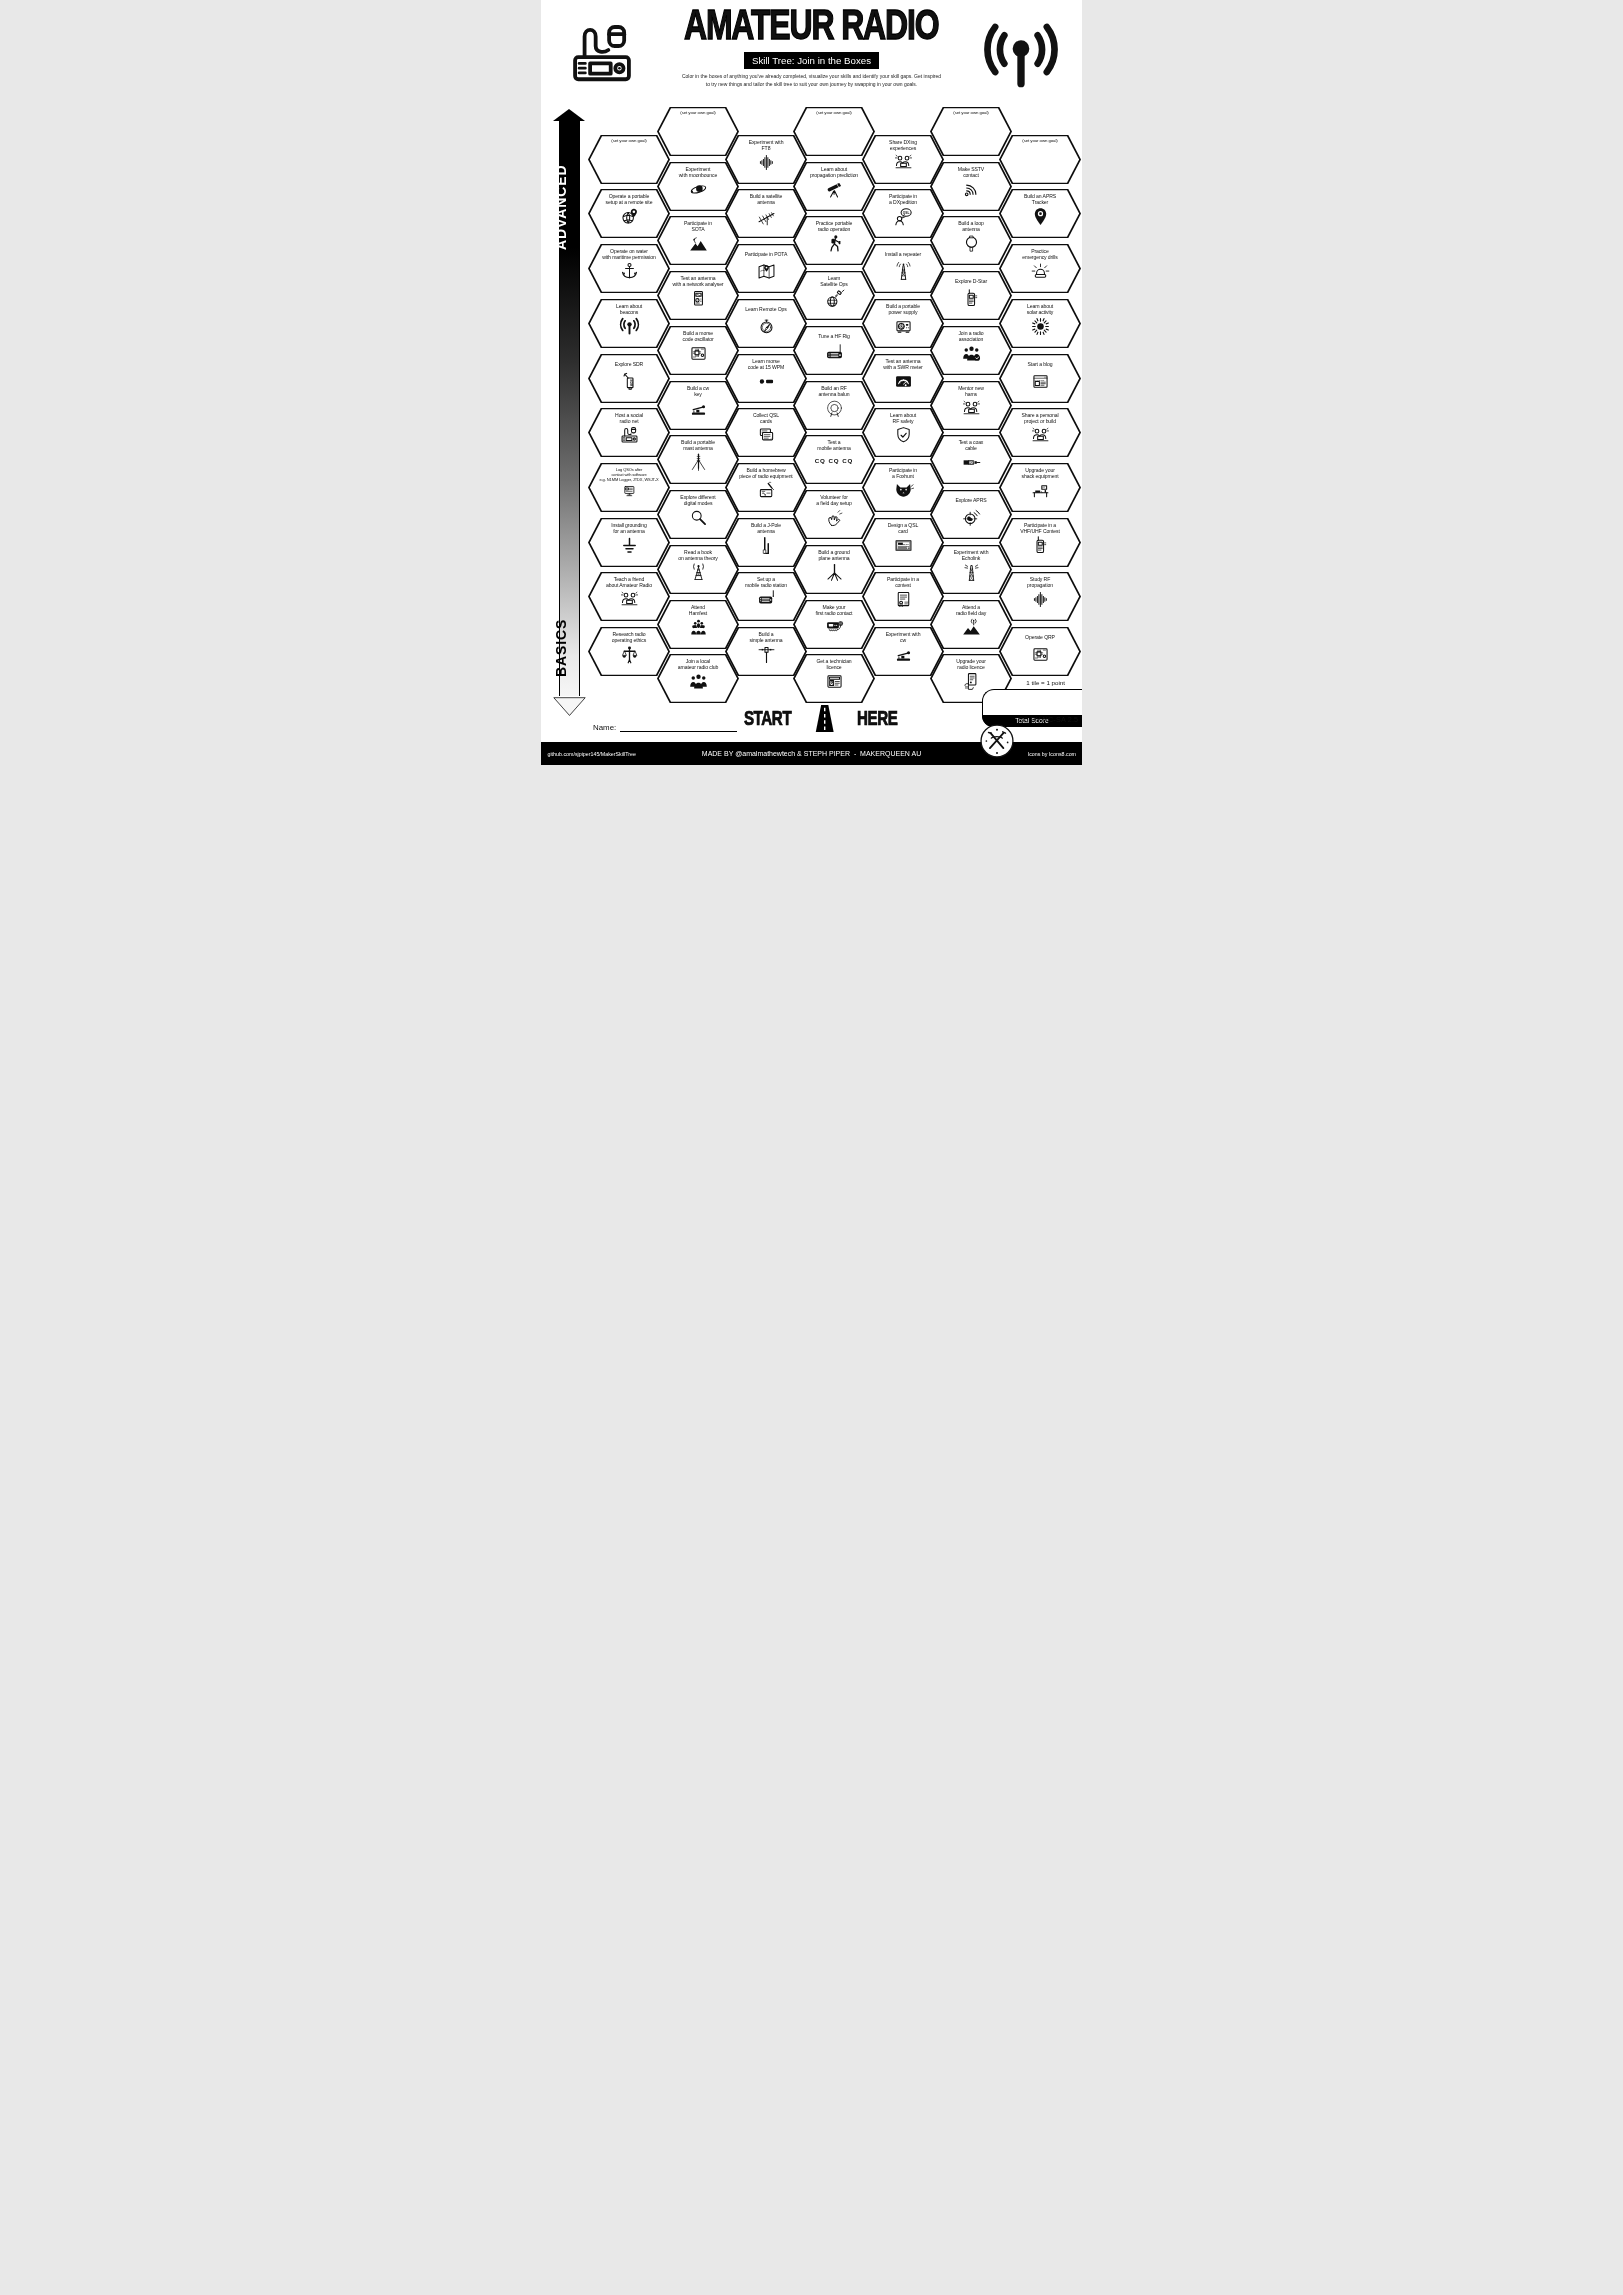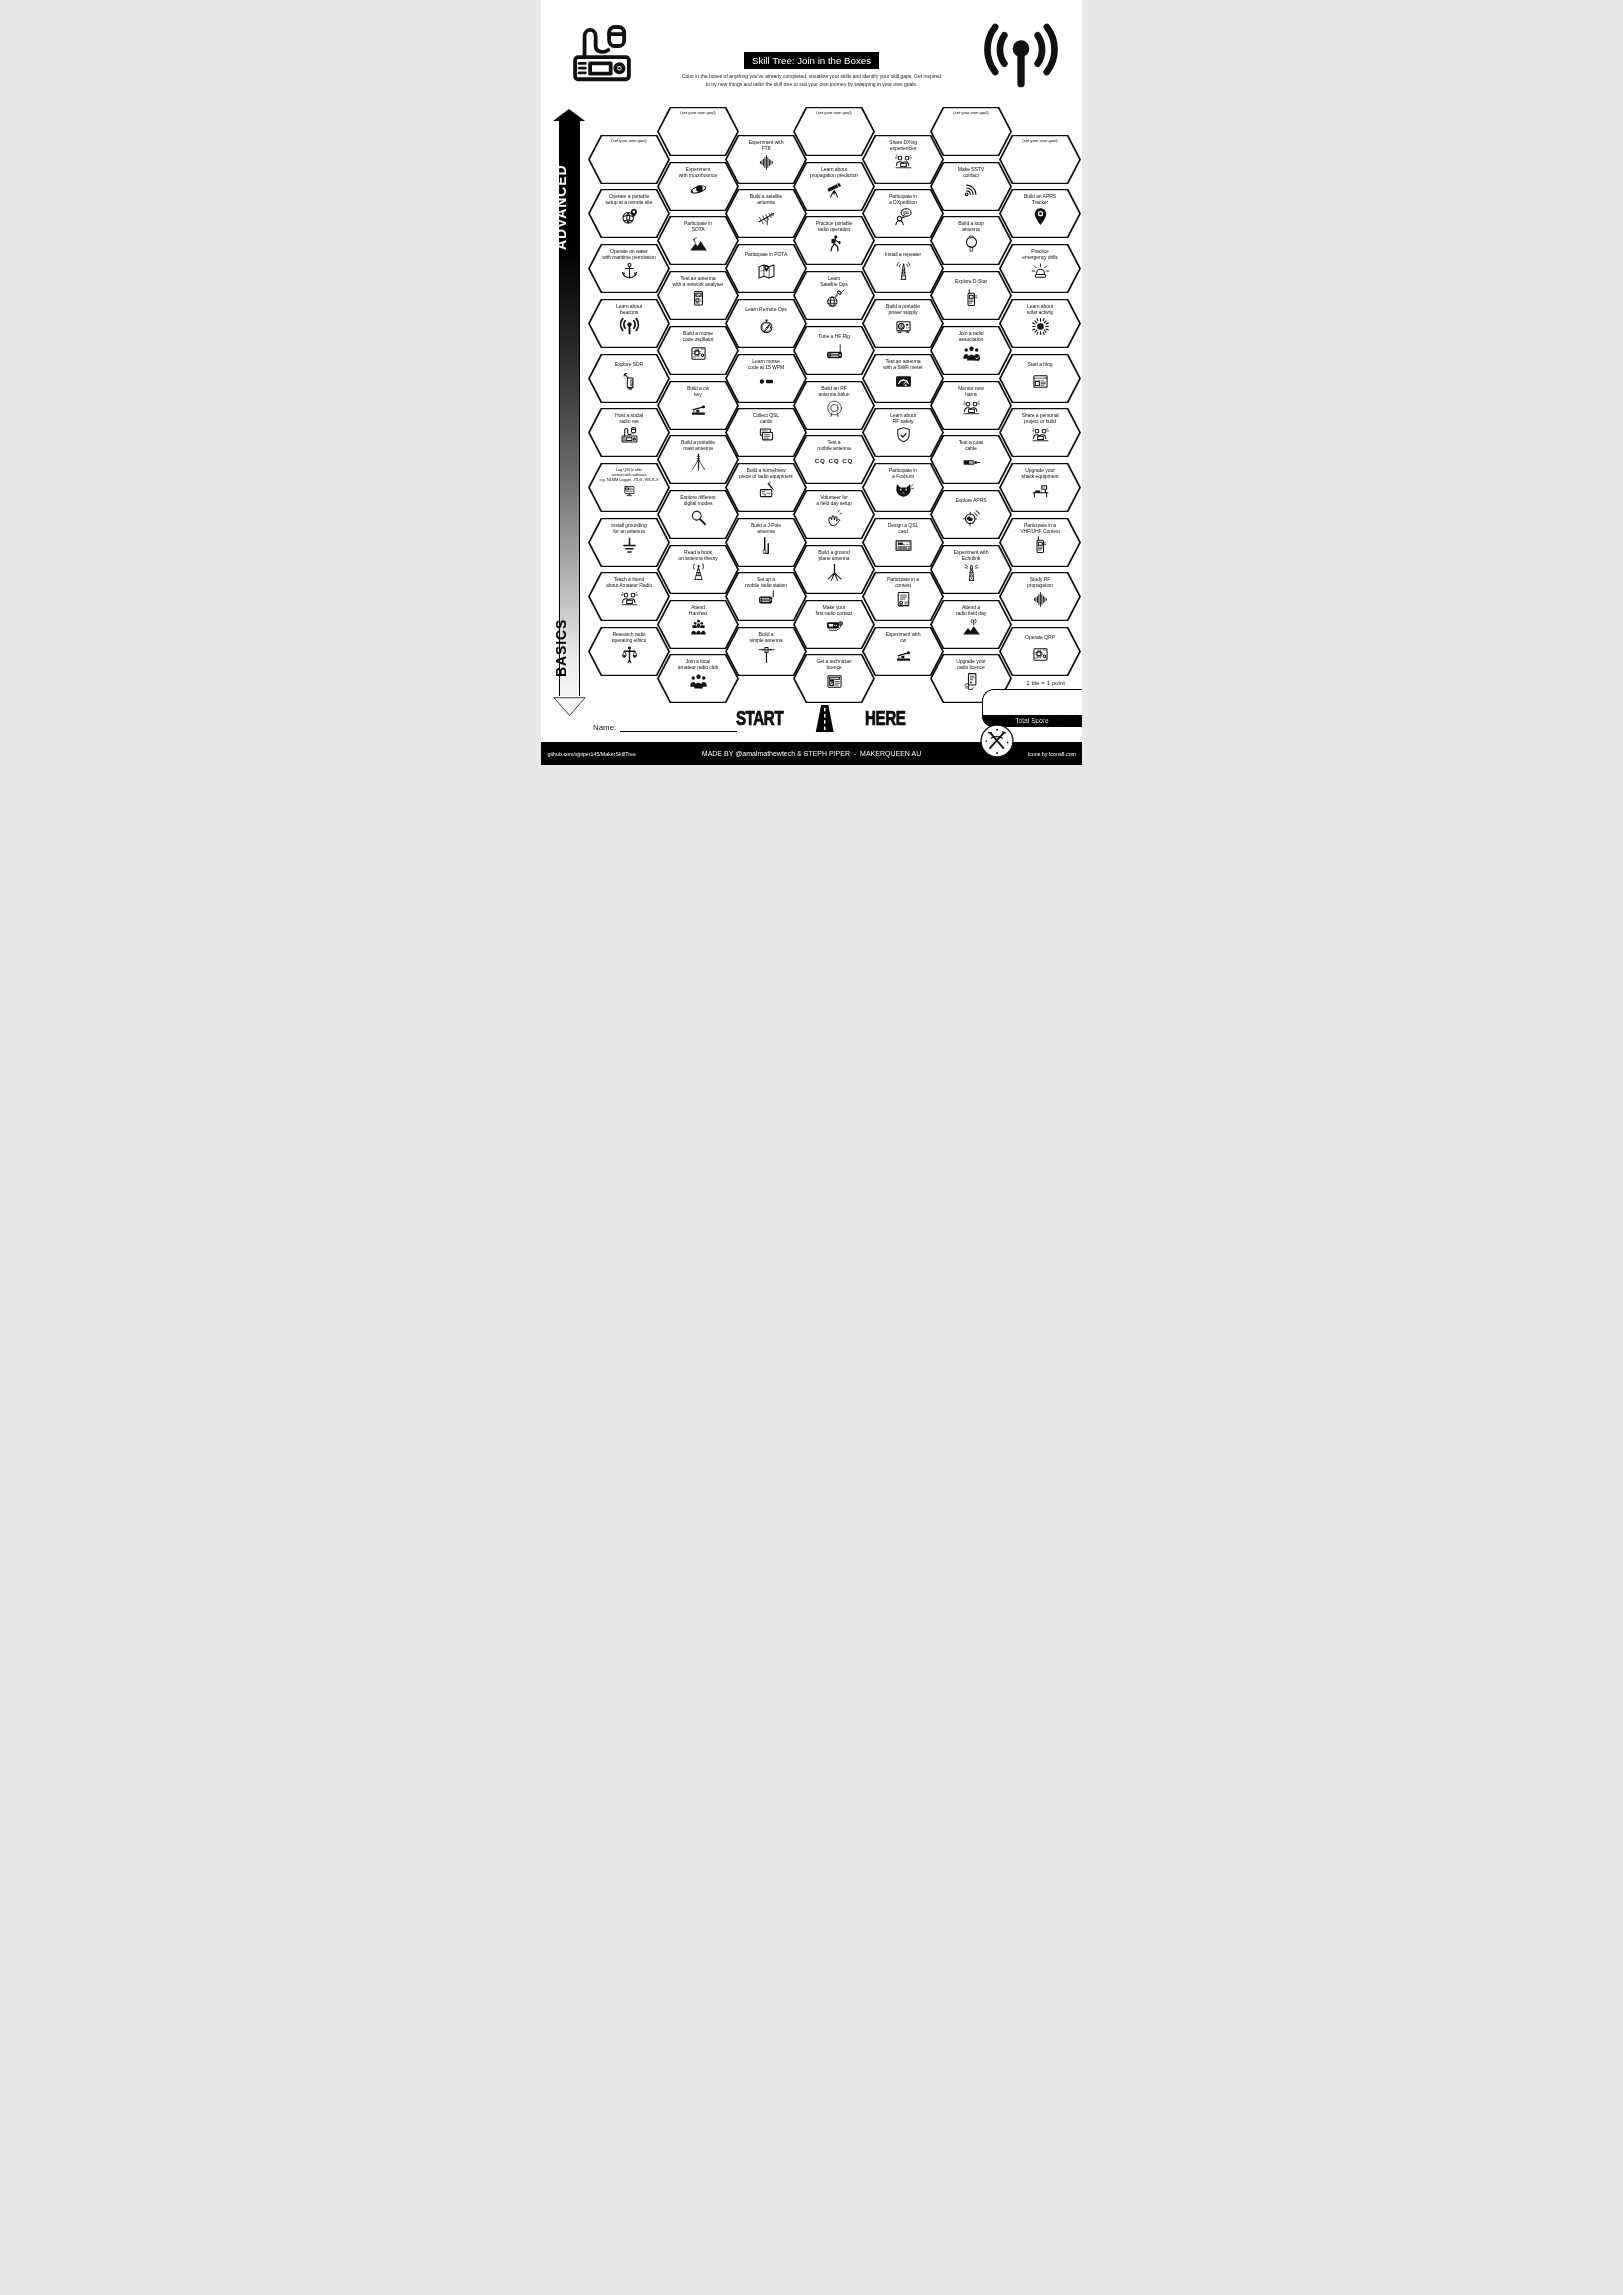--- a/index.html
+++ b/index.html
@@ -29,21 +29,21 @@
     clip-path:polygon(0% 50%,15.5% 0%,84.5% 0%,100% 50%,84.5% 100%,15.5% 100%);
     display:flex;flex-direction:column;align-items:center;}
   .hex-label{margin-top:3.2px;min-height:12px;display:flex;align-items:center;text-align:center;
     font-size:5.1px;font-weight:500;line-height:1.18;letter-spacing:-0.1px;white-space:pre-line;}
   .goal-label{margin-top:2.3px;min-height:0;font-size:4.4px;font-weight:400;}
   .small-label{font-size:4px;min-height:14px;line-height:1.25;}
   .hex-icon{margin-top:0.5px;}
   .icon{stroke:#111;stroke-width:2.4;fill:none;stroke-linecap:round;stroke-linejoin:round;}
   .cq{margin-top:5.6px;font-size:6.2px;font-weight:bold;letter-spacing:0.9px;}
   
-  #start-here{position:absolute;left:50%;transform:translateX(-50%);margin-left:8.3px;top:704px;display:flex;align-items:center;gap:22px;}
+  #start-here{position:absolute;left:50%;transform:translateX(-50%);margin-left:8.3px;top:704px;display:flex;align-items:center;gap:14px;}
   .start-word{font-size:19.4px;font-weight:bold;letter-spacing:-0.5px;display:inline-block;transform:scale(0.78,1.05);-webkit-text-stroke:0.7px #000;white-space:nowrap;}
   #name-row{position:absolute;left:52px;top:723px;font-size:7.9px;color:#111;display:flex;align-items:center;}
   #name-line{display:inline-block;width:117px;border-bottom:1.2px solid #000;height:7.4px;margin-left:3.7px;}
   #tile-note{position:absolute;right:17px;top:679px;font-size:6.2px;}
   #score-box{position:absolute;right:0;top:689px;width:99px;height:36px;background:#fff;border:1.2px solid #000;border-right:none;border-radius:12px 0 0 12px;}
   #score-bar{position:absolute;left:-1.2px;right:0;bottom:-1.2px;height:12.5px;background:#000;border-radius:0 0 0 11px;
     color:#fff;font-size:6.7px;display:flex;align-items:center;justify-content:center;}
   #cc-license{position:absolute;right:3.7px;top:715px;font-size:7.2px;letter-spacing:0.2px;}
   #maker-logo{position:absolute;left:439px;top:724px;z-index:3;}
   
@@ -471,20 +471,21 @@
         <rect x="33.5" y="23" width="3.2" height="6" fill="#111" stroke="none"></rect>
       </symbol>
 </defs>
 </svg>
 
 <div id="page">
 
   <svg class="hdr-icon icon" style="left:23px;top:15px" width="76" height="81" viewBox="0 0 48 48">
       <use href="#i-transceiver"></use>
     </svg>
+  <div id="page-title"><span>AMATEUR RADIO</span></div>
   <div id="subtitle-band">
       <div class="box">Skill Tree: Join in the Boxes</div>
     </div>
   <div id="description">
     <div>Color in the boxes of anything you've already completed, visualize your skills and identify your skill gaps.  Get inspired</div>
     <div>to try new things and tailor the skill tree to suit your own journey by swapping in your own goals.</div>
   </div>
   <svg class="hdr-icon icon" style="left:440px;top:16.7px" width="80" height="80" viewBox="0 0 48 48">
       <use href="#i-beacon"></use>
     </svg>

